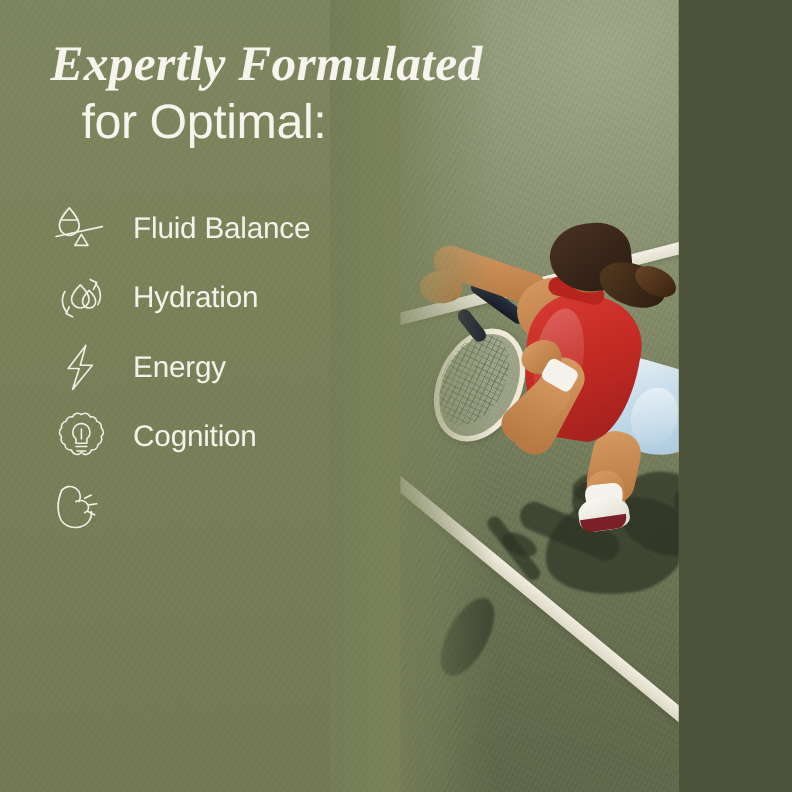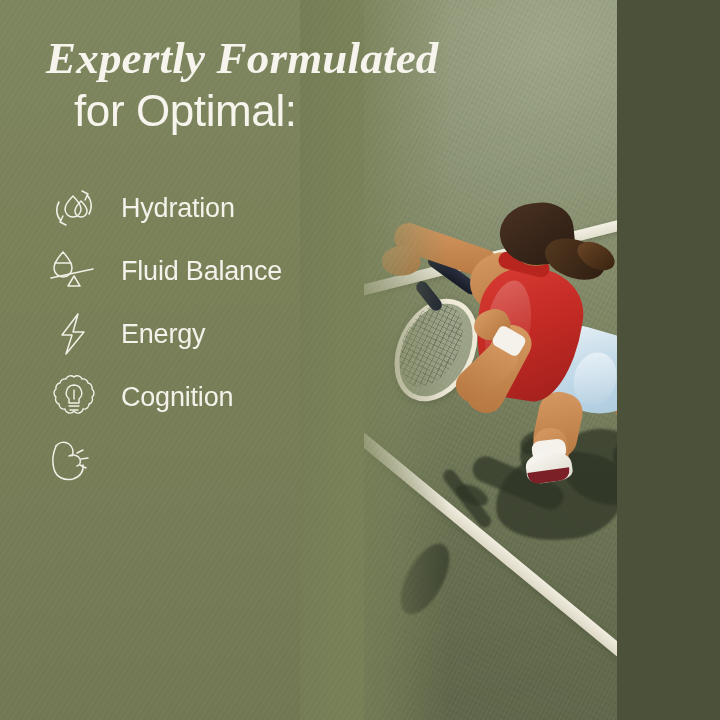--- a/index.html
+++ b/index.html
@@ -253,41 +253,41 @@
   <div id="content">
 
     <div class="h-serif">Expertly Formulated</div>
     <div class="h-sans">for Optimal:</div>
 
     <div id="list">
 
       <div class="row">
         <div class="ico">
           <svg viewBox="0 0 56 52" fill="none" stroke="#f2f0e6" stroke-width="1.5" stroke-linecap="round" stroke-linejoin="round">
+            <path d="M17 7 c0 0 -9 10 -9 16 a9 9 0 0 0 18 0 c0 -6 -9 -16 -9 -16 z"></path>
+            <path d="M9 18 h16"></path>
+            <path d="M5 33 L47 24"></path>
+            <path d="M22 41 l6 -10 6 10 z"></path>
+          </svg>
+        </div>
+        <div class="lbl">Fluid Balance</div>
+      </div>
+
+      <div class="row">
+        <div class="ico">
+          <svg viewBox="0 0 56 52" fill="none" stroke="#f2f0e6" stroke-width="1.5" stroke-linecap="round" stroke-linejoin="round">
             <path d="M41 13 A16 16 0 0 1 43 32"></path>
             <path d="M15 39 A16 16 0 0 1 13 20"></path>
             <path d="M36 9 l6 3 -3 6"></path>
             <path d="M20 43 l-6 -3 3 -6"></path>
             <path d="M27 14 c0 0 -8 8 -8 13 a8 8 0 0 0 16 0 c0 -5 -8 -13 -8 -13 z"></path>
             <path d="M35 19 c0 0 -6 6 -6 10 a6 6 0 0 0 12 0 c0 -4 -6 -10 -6 -10 z"></path>
           </svg>
         </div>
         <div class="lbl">Hydration</div>
-      </div>
-
-      <div class="row">
-        <div class="ico">
-          <svg viewBox="0 0 56 52" fill="none" stroke="#f2f0e6" stroke-width="1.5" stroke-linecap="round" stroke-linejoin="round">
-            <path d="M17 7 c0 0 -9 10 -9 16 a9 9 0 0 0 18 0 c0 -6 -9 -16 -9 -16 z"></path>
-            <path d="M9 18 h16"></path>
-            <path d="M5 33 L47 24"></path>
-            <path d="M22 41 l6 -10 6 10 z"></path>
-          </svg>
-        </div>
-        <div class="lbl">Fluid Balance</div>
       </div>
 
 
       <div class="row">
         <div class="ico">
           <svg viewBox="0 0 56 52" fill="none" stroke="#f2f0e6" stroke-width="1.5" stroke-linecap="round" stroke-linejoin="round">
             <path d="M32 6 L16 27 h10 L20 46 L38 24 H27 z"></path>
           </svg>
         </div>
         <div class="lbl">Energy</div>

